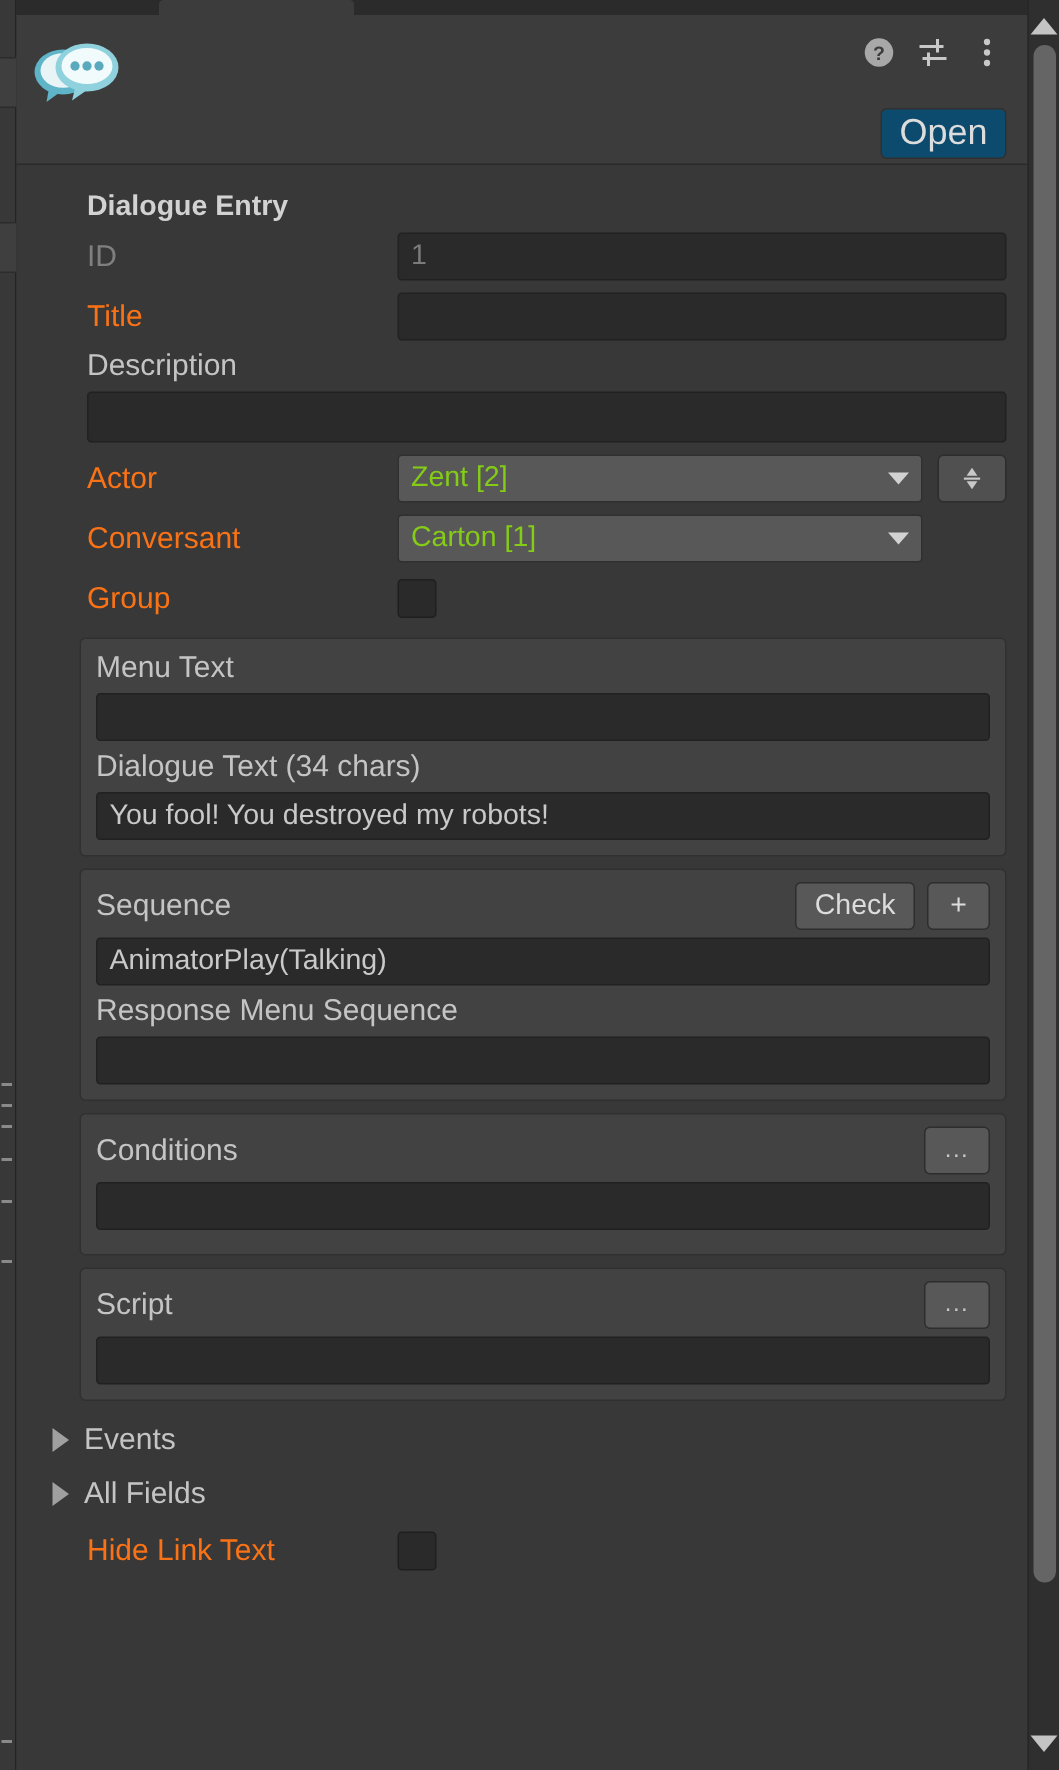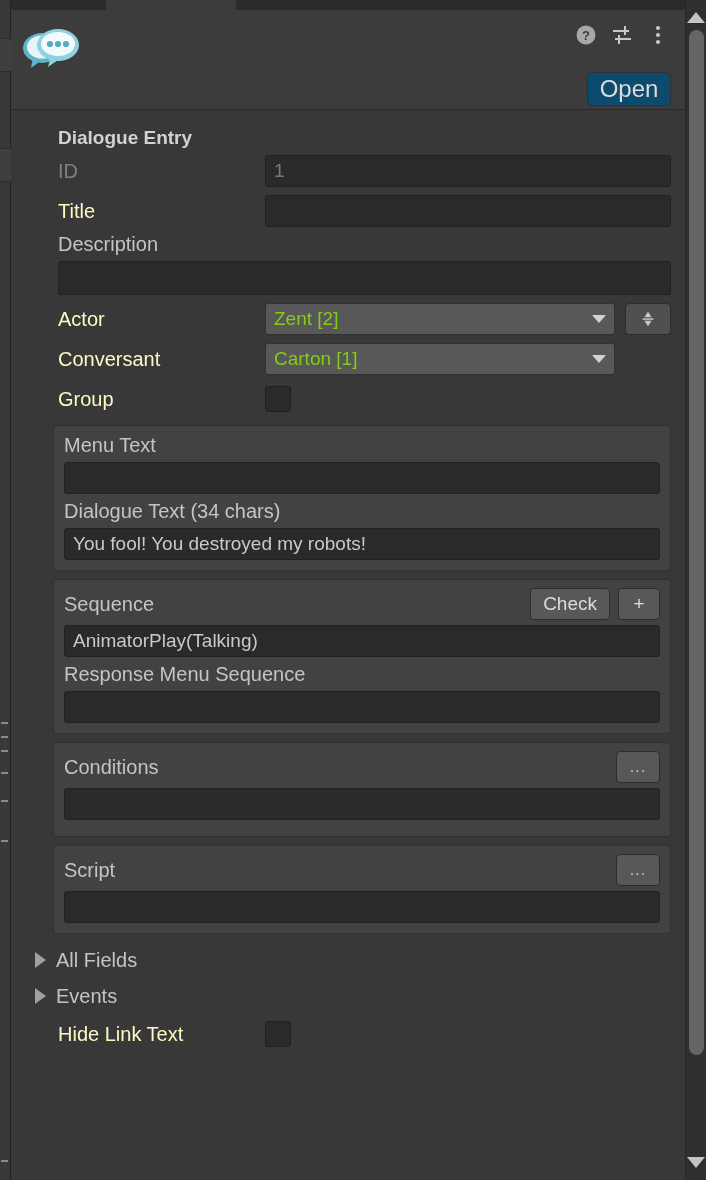--- a/index.html
+++ b/index.html
@@ -77,21 +77,21 @@
   }
 
   .section-head {
     font-size: 19px; font-weight: bold; color: #d2d2d2;
     margin: 16px 0 4px 33px;
   }
 
   .row { display: flex; align-items: center; height: 36px; margin-bottom: 4px; }
   .row .lbl {
     width: 240px; padding-left: 33px;
-    font-size: 20px; color: #fef9c3; white-space: nowrap;
+    font-size: 20px; color: #f97316; white-space: nowrap;
   }
   .row .lbl.dim { color: #7f7f7f; }
 
   .field {
     flex: 1; height: 32px;
     background: #2a2a2a;
     border: 1px solid #212121; border-radius: 3px;
     color: #c9c9c9; font-size: 19px;
     display: flex; align-items: center;
     padding: 0 8px;
@@ -346,25 +346,25 @@
     <div class="group">
       <div class="group-head">
         <div class="group-title" style="margin:0;">Script</div>
         <div class="btn dots">...</div>
       </div>
       <div class="fullfield" style="margin-bottom:0;"></div>
     </div>
 
     <div class="foldout">
       <span class="tri"></span>
-      <span class="txt">All Fields</span>
+      <span class="txt">Events</span>
     </div>
     <div class="foldout">
       <span class="tri"></span>
-      <span class="txt">Events</span>
+      <span class="txt">All Fields</span>
     </div>
 
     <div class="row" style="margin-top:2px;">
       <div class="lbl">Hide Link Text</div>
       <div class="checkbox"></div>
     </div>
 
   </div>
 
   <div class="scrollbar">

